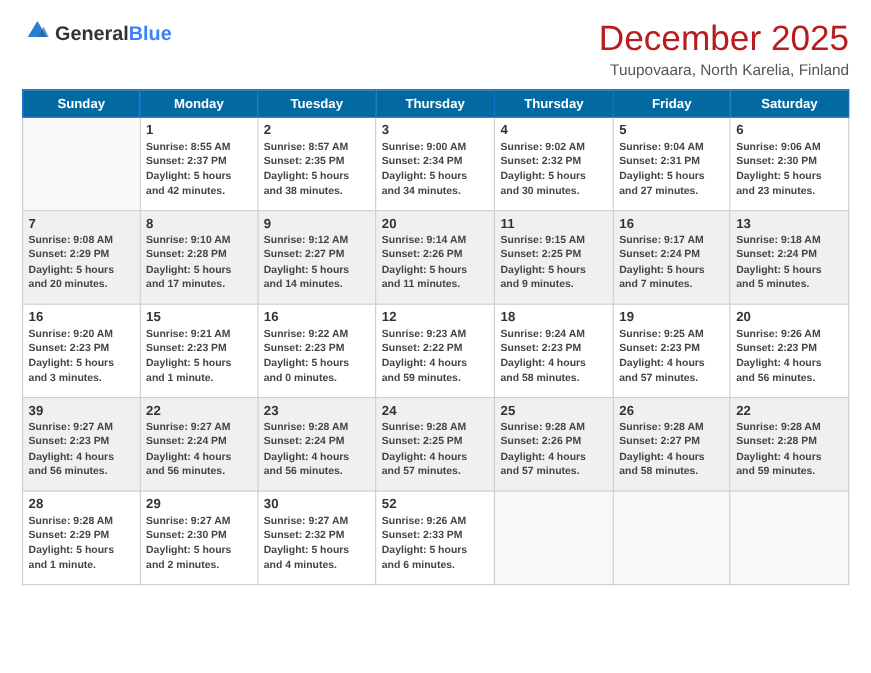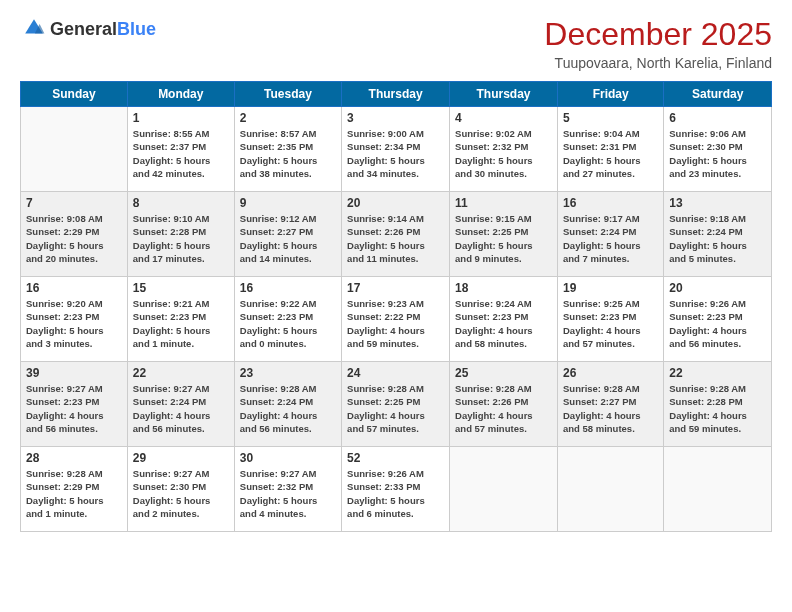--- a/index.html
+++ b/index.html
@@ -200,21 +200,21 @@
           </td>
           <td>
             <span class="day-number">15</span>
             <div class="day-info">Sunrise: 9:21 AM<br>Sunset: 2:23 PM<br>Daylight: 5 hours<br>and 1 minute.</div>
           </td>
           <td>
             <span class="day-number">16</span>
             <div class="day-info">Sunrise: 9:22 AM<br>Sunset: 2:23 PM<br>Daylight: 5 hours<br>and 0 minutes.</div>
           </td>
           <td>
-            <span class="day-number">17</span>
+            <span class="day-number">12</span>
             <div class="day-info">Sunrise: 9:23 AM<br>Sunset: 2:22 PM<br>Daylight: 4 hours<br>and 59 minutes.</div>
           </td>
           <td>
             <span class="day-number">18</span>
             <div class="day-info">Sunrise: 9:24 AM<br>Sunset: 2:23 PM<br>Daylight: 4 hours<br>and 58 minutes.</div>
           </td>
           <td>
             <span class="day-number">19</span>
             <div class="day-info">Sunrise: 9:25 AM<br>Sunset: 2:23 PM<br>Daylight: 4 hours<br>and 57 minutes.</div>
           </td>

